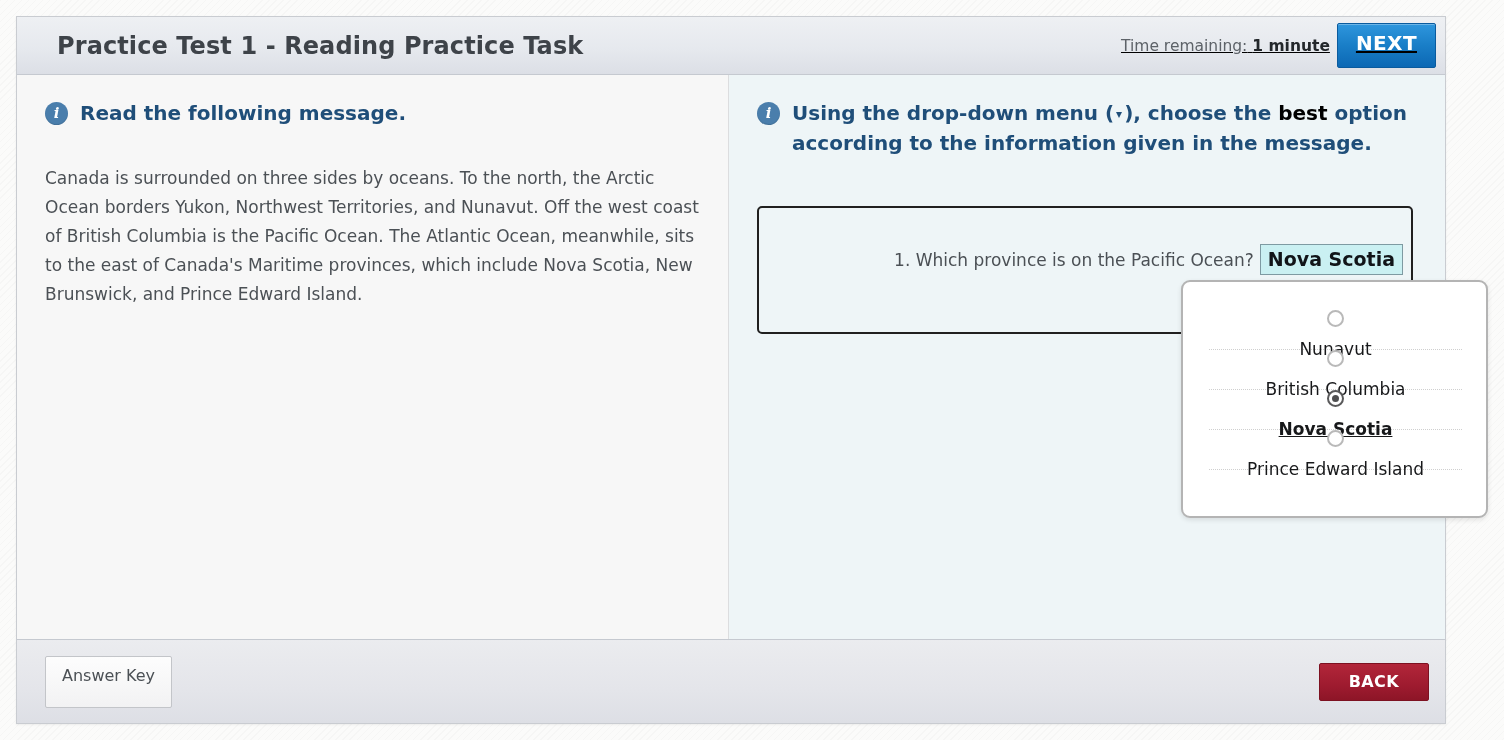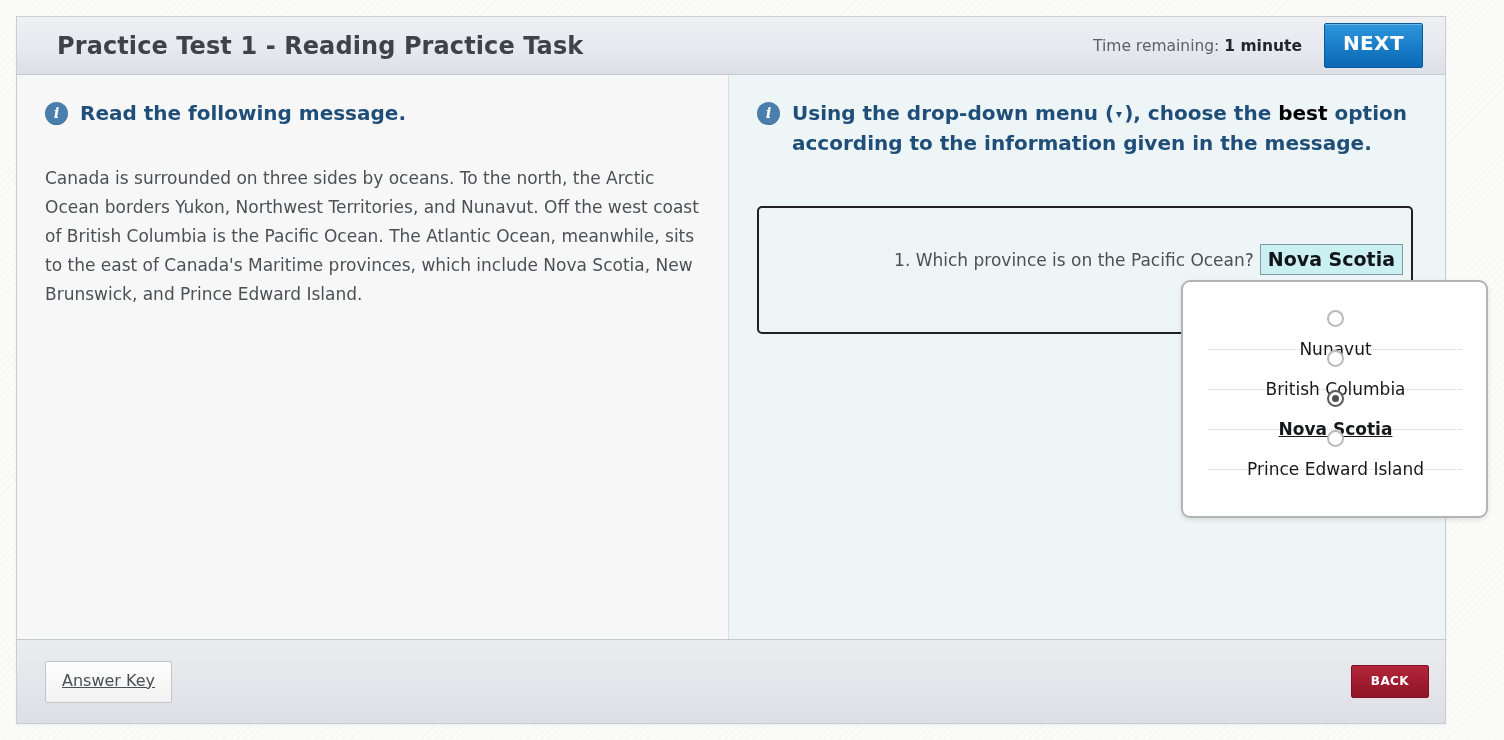--- a/index.html
+++ b/index.html
@@ -50,24 +50,25 @@
   .header-title {
     margin-left: 40px;
     font-size: 24px;
     font-weight: bold;
     color: #3e4349;
     letter-spacing: 0.1px;
     white-space: nowrap;
   }
   .header-right {
     margin-left: auto;
-    margin-right: 22px;
-    display: flex;
-    align-items: center;
-    gap: 22px;
+    margin-right: 9px;
+    display: flex;
+    align-items: center;
+    gap: 7px;
+    text-decoration: underline;
   }
   .timer {
     font-size: 15.5px;
     color: #5d6268;
     white-space: nowrap;
   }
   .timer b {
     color: #23272b;
     font-weight: bold;
   }
@@ -264,34 +265,33 @@
     bottom: 0;
     height: 84px;
     background: linear-gradient(to bottom, #ebecef 0%, #e4e5ea 60%, #dddfe5 100%);
     border-top: 1px solid #c5c9d0;
     box-sizing: border-box;
     display: flex;
     align-items: center;
     padding: 0 16px 0 28px;
   }
   .btn-answer-key {
-    padding: 9px 16px 12px;
+    padding: 9px 16px 22px;
     font-size: 16px;
     color: #4b5055;
     background: linear-gradient(to bottom, #fdfdfd 0%, #f2f2f3 100%);
     border: 1px solid #c3c5c9;
     border-radius: 2px;
     cursor: pointer;
     font-family: inherit;
-    text-decoration: underline;
   }
   .btn-back {
     margin-left: auto;
-    padding: 8px 19px 9px;
-    font-size: 12px;
+    padding: 8px 29px 9px;
+    font-size: 16px;
     font-weight: bold;
     color: #ffffff;
     background: linear-gradient(to bottom, #b2263a 0%, #9e1b2f 60%, #8d1527 100%);
     border: 1px solid #7d1121;
     border-radius: 2px;
     letter-spacing: 0.4px;
     cursor: pointer;
     font-family: inherit;
   }
 </style>

